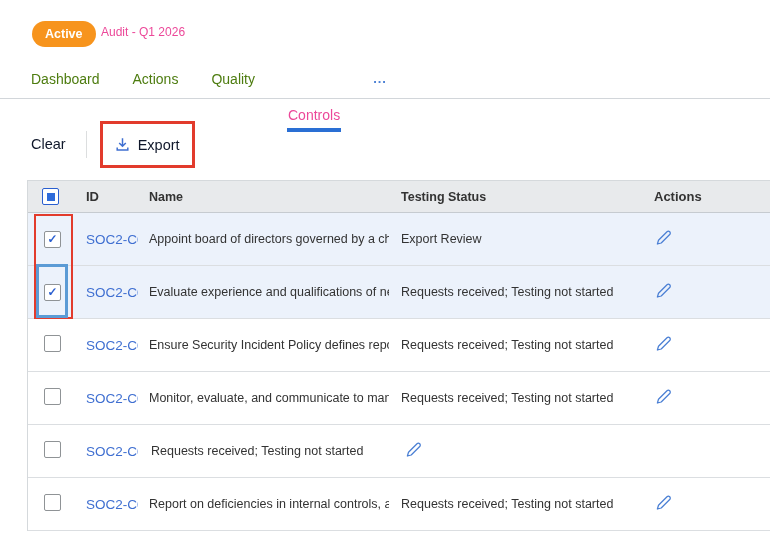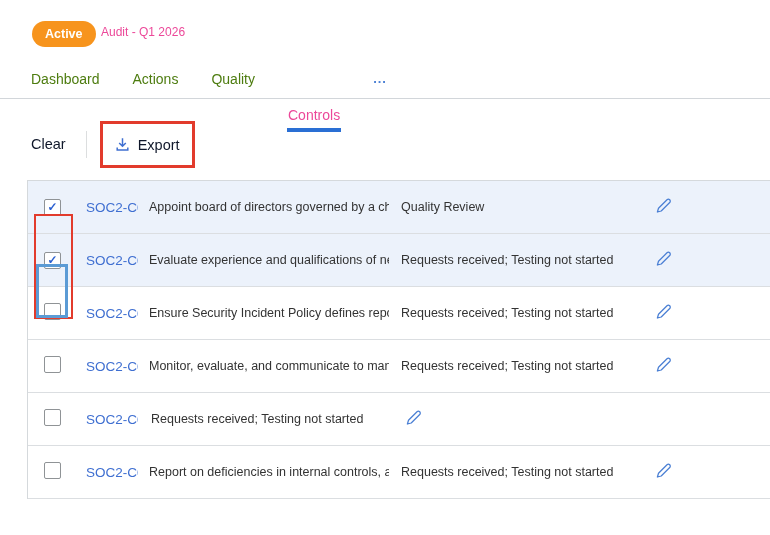--- a/index.html
+++ b/index.html
@@ -93,30 +93,39 @@
       <svg width="17" height="17" viewBox="0 0 16 16" fill="none">
         <path d="M8 2.2 V9.2 M4.9 6.5 L8 9.6 L11.1 6.5" stroke="#3f6fd1" stroke-width="1.4"></path>
         <path d="M3 10.8 v2.4 h10 v-2.4" stroke="#3f6fd1" stroke-width="1.4"></path>
       </svg>
     </span>
     <span class="link">Export</span>
   </span>
 </div>
 
 <div class="table">
+  <div class="thead">
+    <div class="cell check">
+      <span class="cb hd"></span>
+    </div>
+    <div class="cell id">ID</div>
+    <div class="cell name">Name</div>
+    <div class="cell status">Testing Status</div>
+    <div class="cell actions">Actions</div>
+  </div>
   <div id="rows">
       <div class="trow selected">
     <div class="cell check">
       <span class="cb checked"></span>
     </div>
     <div class="cell id">
       <span class="clip"><a class="idlink">SOC2-C0</a></span>
     </div>
     <div class="cell name">Appoint board of directors governed by a cha</div>
-    <div class="cell status">Quality Review</div>
+    <div class="cell status">Export Review</div>
     <div class="cell actions">
       <span class="pencil">
         <svg width="18" height="18" viewBox="0 0 18 18" fill="none">
           <path d="M3.4 15 L4.5 11.3 L13 2.8 a1.9 1.9 0 0 1 2.7 2.7 L7.2 14 L3.4 15 Z" stroke="#4a7fd4" stroke-width="1.25" stroke-linejoin="round"></path>
         </svg>
       </span>
     </div>
   </div>
       <div class="trow selected">
     <div class="cell check">

